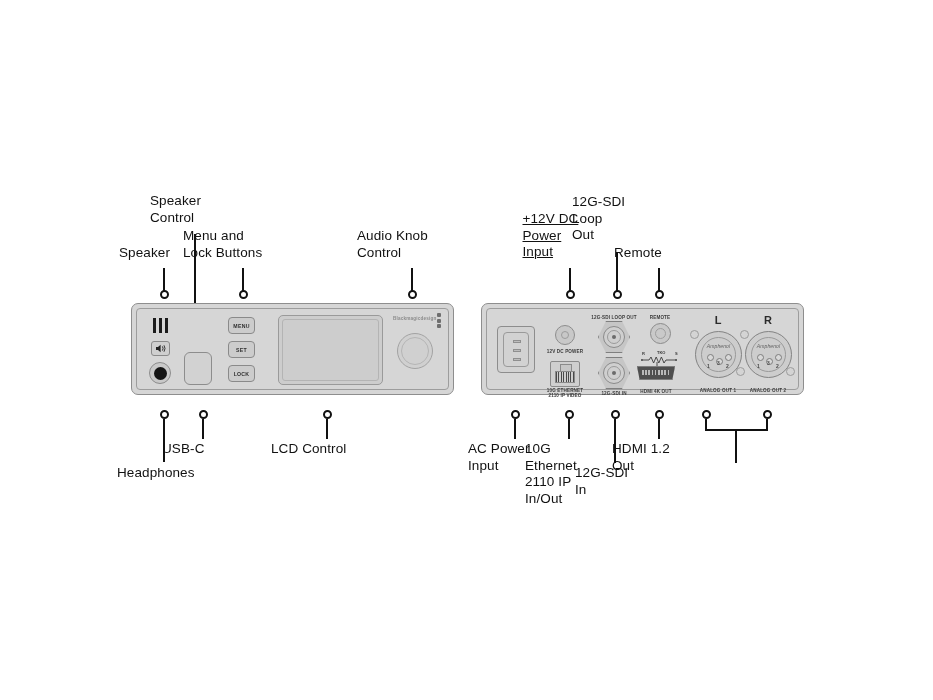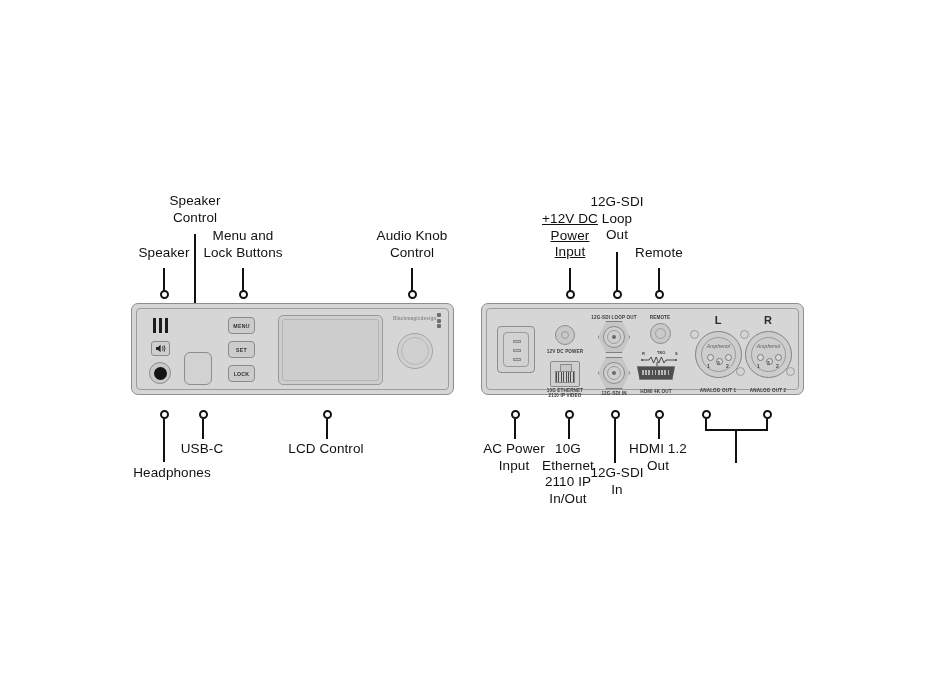--- a/index.html
+++ b/index.html
@@ -9,21 +9,21 @@
     color:#1a1a1a;position:relative;overflow:hidden;
   }
   .stage{position:absolute;left:0;top:0;width:933px;height:700px;}
 
   
   .callout{
     position:absolute;
     font-size:13.5px;
     line-height:16.5px;
     color:#111111;
-    text-align:center;
+    text-align:left;
     white-space:pre-line;
     letter-spacing:.1px;
   }
   .callout.c-center{transform:translateX(-50%);}
 
   
   .lead-dot{
     position:absolute;
     width:9px;height:9px;
     border:2px solid #111;

